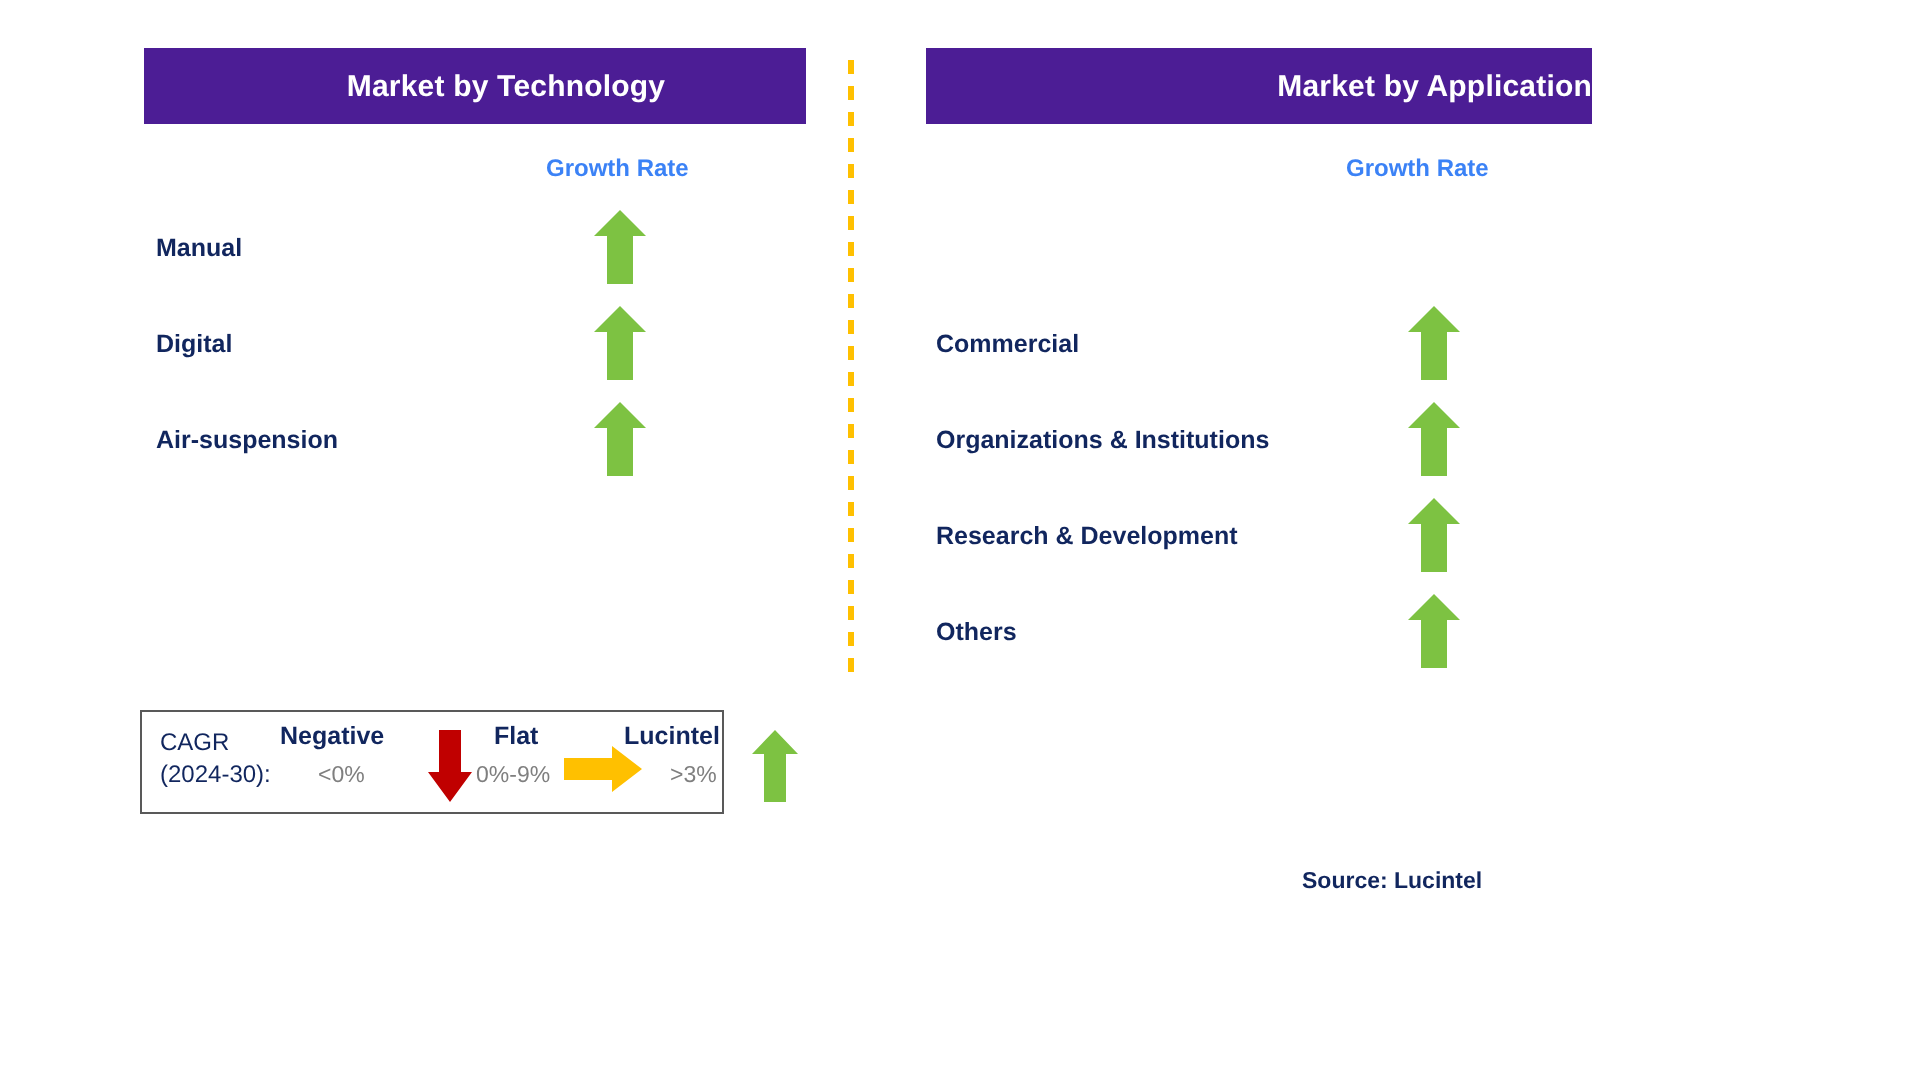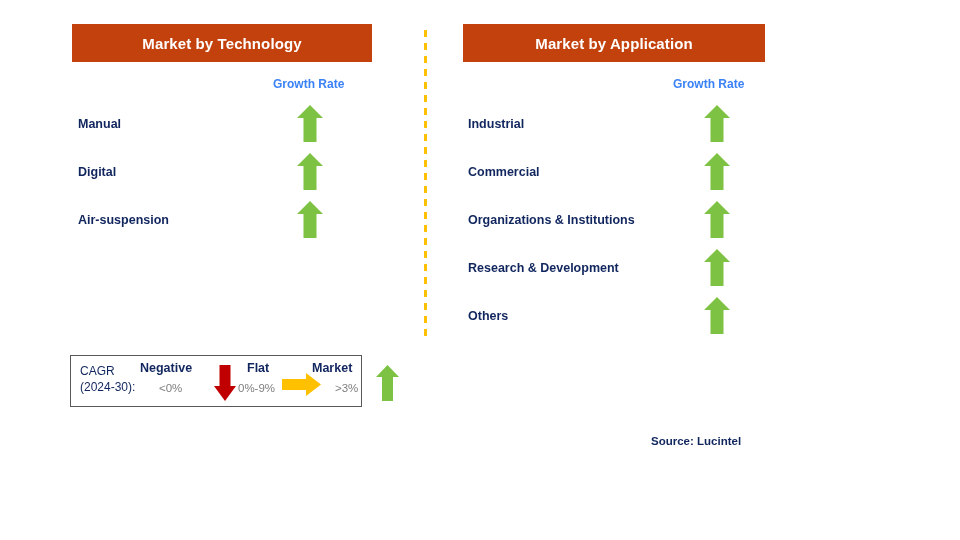--- a/index.html
+++ b/index.html
@@ -18,36 +18,37 @@
   .canvas {
     position: absolute;
     left: 0; top: 0;
     width: 960px;
     height: 540px;
   }
 
   
   .panel-header {
     position: absolute;
-    background: #c2410c;
+    background: #4c1d95;
     display: flex;
     align-items: center;
     justify-content: center;
+    padding-left: 31px;
   }
   .panel-header-title {
     color: #ffffff;
     font-size: 15px;
     font-weight: bold;
     letter-spacing: 0.1px;
     font-family: "Liberation Sans", sans-serif;
     white-space: nowrap;
   }
 
   #panel-left-header  { left: 72px;  top: 24px; width: 300px; height: 38px; }
-  #panel-right-header { left: 463px; top: 24px; width: 302px; height: 38px; }
+  #panel-right-header { left: 463px; top: 24px; width: 302px; height: 38px; justify-content: flex-end; }
 
   
   .growth-rate-label {
     position: absolute;
     font-size: 12px;
     font-weight: bold;
     color: #3b82f6;
     white-space: nowrap;
     font-family: "Liberation Sans", sans-serif;
   }
@@ -189,28 +190,20 @@
   </div>
 
   <div id="column-divider"></div>
 
   <div class="panel-header" id="panel-right-header">
     <span class="panel-header-title">Market by Application</span>
   </div>
 
   <div class="growth-rate-label" id="growth-rate-right">Growth Rate</div>
 
-  <div class="segment-row" style="left:468px; top:102px; width:268px;">
-    <span class="segment-label">Industrial</span>
-    <span class="arrow-up" style="left:236px; top:3px;">
-      <svg viewBox="0 0 26 37" xmlns="http://www.w3.org/2000/svg">
-        <polygon points="13,0 26,13 19.5,13 19.5,37 6.5,37 6.5,13 0,13" fill="#7DC242"></polygon>
-      </svg>
-    </span>
-  </div>
 
   <div class="segment-row" style="left:468px; top:150px; width:268px;">
     <span class="segment-label">Commercial</span>
     <span class="arrow-up" style="left:236px; top:3px;">
       <svg viewBox="0 0 26 37" xmlns="http://www.w3.org/2000/svg">
         <polygon points="13,0 26,13 19.5,13 19.5,37 6.5,37 6.5,13 0,13" fill="#7DC242"></polygon>
       </svg>
     </span>
   </div>
 
@@ -257,21 +250,21 @@
     </span>
 
     <span class="legend-term" style="left:176px; top:5px;">Flat</span>
     <span class="legend-range" style="left:167px; top:26px;">0%-9%</span>
     <span class="legend-glyph" style="left:211px; top:17px;">
       <svg width="39" height="23" viewBox="0 0 39 23" xmlns="http://www.w3.org/2000/svg">
         <polygon points="0,6 24,6 24,0 39,11.5 24,23 24,17 0,17" fill="#FFC000"></polygon>
       </svg>
     </span>
 
-    <span class="legend-term" style="left:241px; top:5px;">Market</span>
+    <span class="legend-term" style="left:241px; top:5px;">Lucintel</span>
     <span class="legend-range" style="left:264px; top:26px;">&gt;3%</span>
     <span class="legend-glyph" style="left:305px; top:9px;">
       <svg width="23" height="36" viewBox="0 0 23 36" xmlns="http://www.w3.org/2000/svg">
         <polygon points="11.5,0 23,12 17,12 17,36 6,36 6,12 0,12" fill="#7DC242"></polygon>
       </svg>
     </span>
   </div>
 
   <div id="source-note">Source: Lucintel</div>
 

